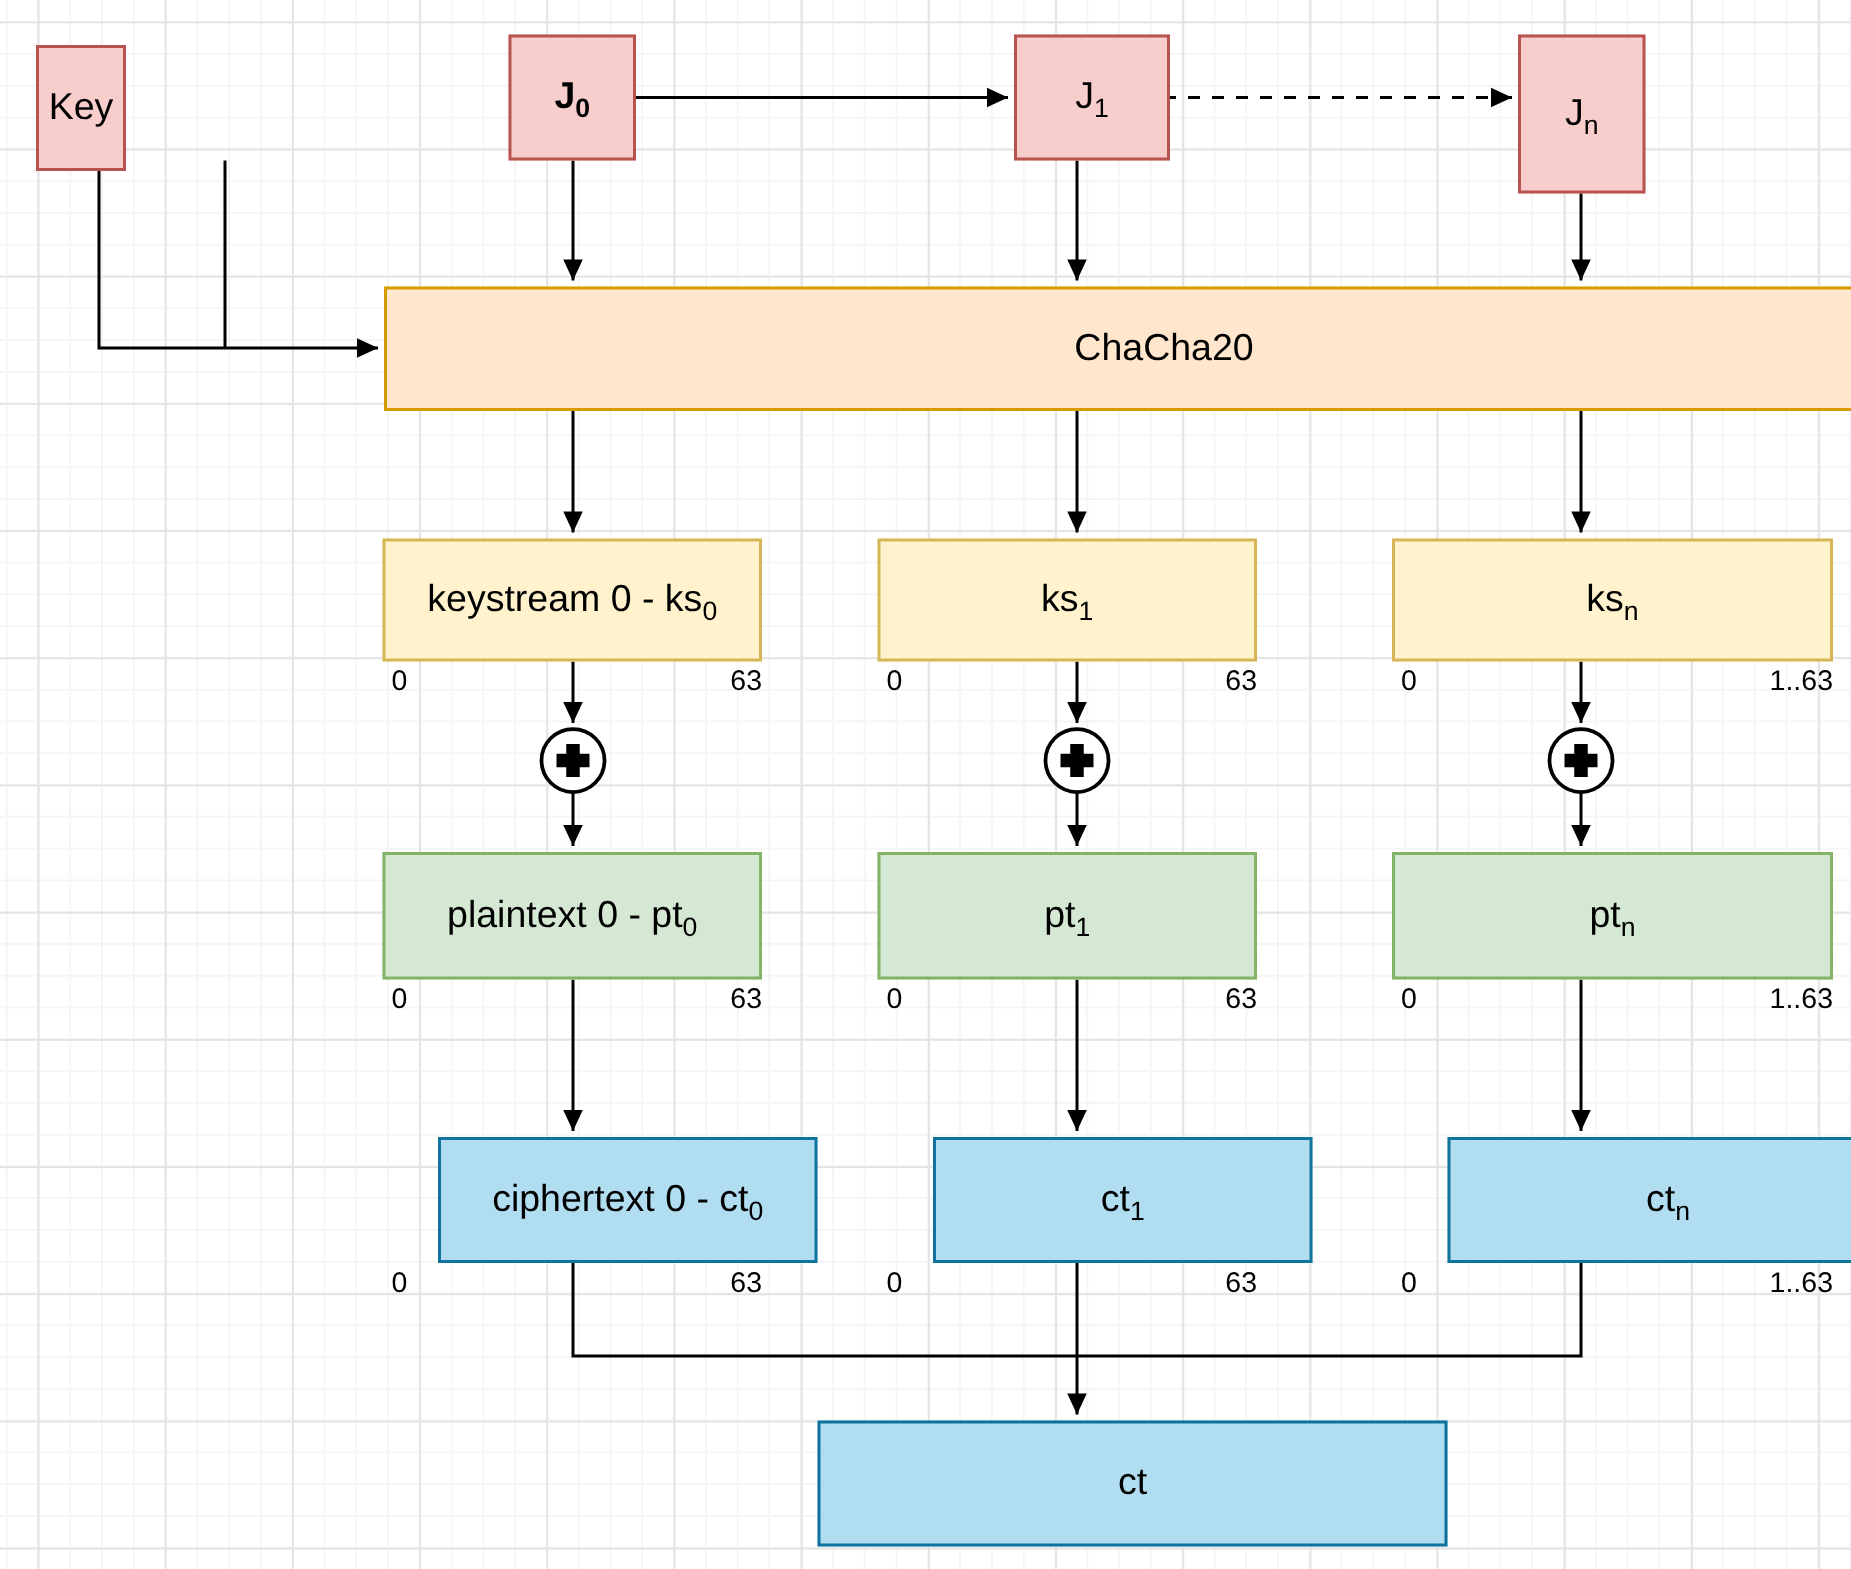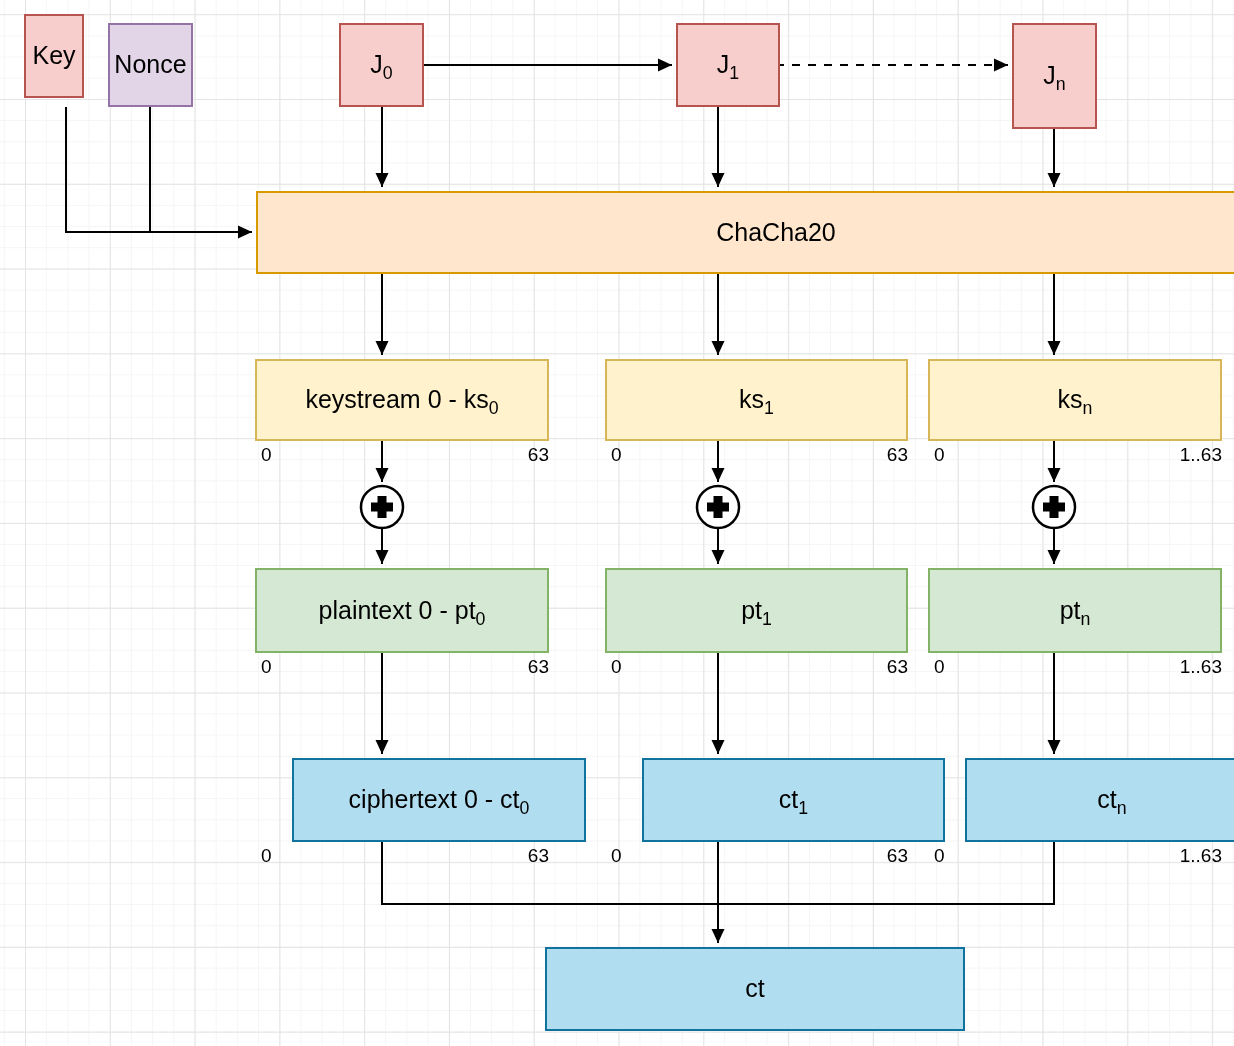--- a/index.html
+++ b/index.html
@@ -33,31 +33,31 @@
   }
   .node sub{font-size:71%;line-height:0;}
   .pink  {background:var(--pink_fill);  border-color:var(--pink_stroke);}
   .purple{background:var(--purple_fill);border-color:var(--purple_stroke);}
   .orange{background:var(--orange_fill);border-color:var(--orange_stroke);}
   .yellow{background:var(--yellow_fill);border-color:var(--yellow_stroke);}
   .green {background:var(--green_fill); border-color:var(--green_stroke);text-align:center;}
   .blue  {background:var(--blue_fill);  border-color:var(--blue_stroke);margin-left:37px;}
 
   
-  .n-key    {left:24px;  top:14px;  width:60px; height:84px;}
+  .n-key    {left:24px;  top:30px;  width:60px; height:84px;}
   .n-nonce  {left:108px; top:23px;  width:85px; height:84px;}
-  .n-j0     {left:339px; top:23px;  width:85px; height:84px;}
+  .n-j0     {left:339px; top:23px;  width:85px; height:84px;font-weight:bold;}
   .n-j1     {left:676px; top:23px;  width:104px; height:84px;}
   .n-jn     {left:1012px;top:23px;  width:85px; height:106px;}
   .n-chacha {left:256px; top:191px; width:1040px;height:83px;}
   .row-ks   {top:359px;height:82px;}
   .row-pt   {top:568px;height:85px;}
   .row-ct   {top:758px;height:84px;}
-  .col-0{left:255px;width:294px;}
-  .col-1{left:605px;width:303px;}
+  .col-0{left:255px;width:253px;}
+  .col-1{left:585px;width:253px;}
   .col-2{left:928px;width:294px;}
   .n-ctfinal{left:508px; top:947px; width:420px;height:84px;}
 
   
   .range{
     position:absolute;
     display:flex;justify-content:space-between;
     box-sizing:border-box;
     padding-left:6px;
     font-size:19px;
@@ -117,23 +117,20 @@
     </g>
     <g>
       <circle cx="1054" cy="507" r="21" fill="#fff" stroke="#000" stroke-width="2.5"></circle>
       <path d="M1054,496 L1054,518 M1043,507 L1065,507" stroke="#000" stroke-width="9" fill="none"></path>
     </g>
   </svg>
 
   <div class="node pink n-key">
     <span>Key</span>
   </div>
-  <div class="node purple n-nonce">
-    <span>Nonce</span>
-  </div>
   <div class="node pink n-j0">
     <span><span>J</span><sub>0</sub></span>
   </div>
   <div class="node pink n-j1">
     <span><span>J</span><sub>1</sub></span>
   </div>
   <div class="node pink n-jn">
     <span><span>J</span><sub>n</sub></span>
   </div>
 

